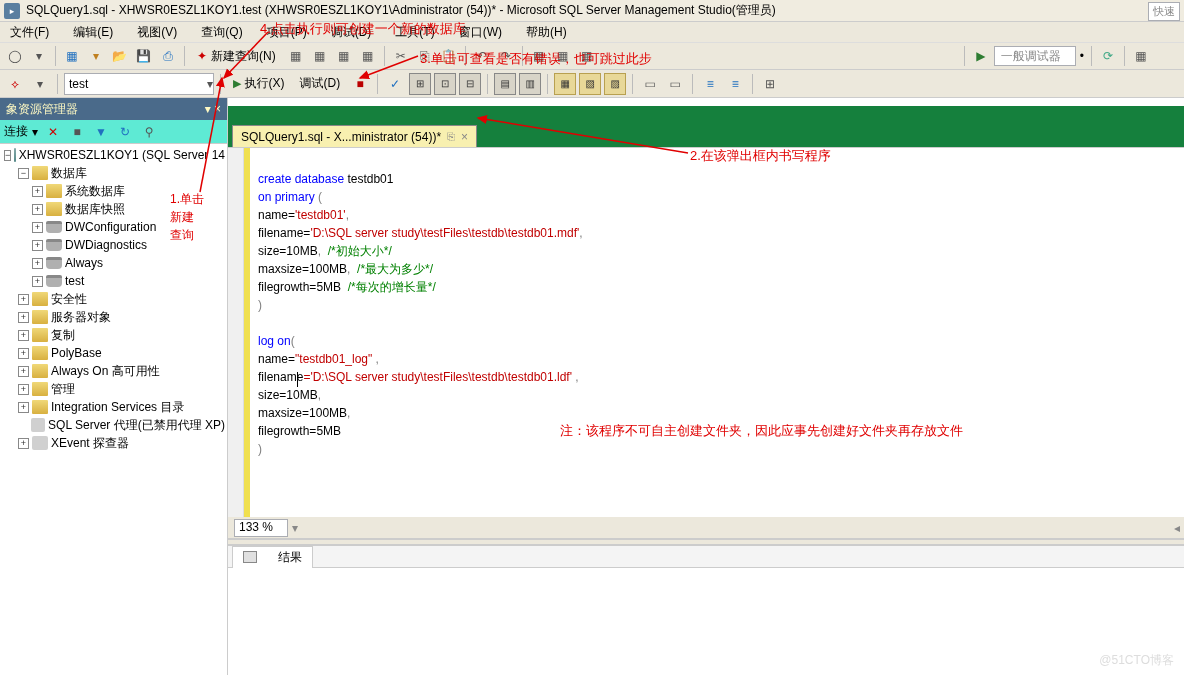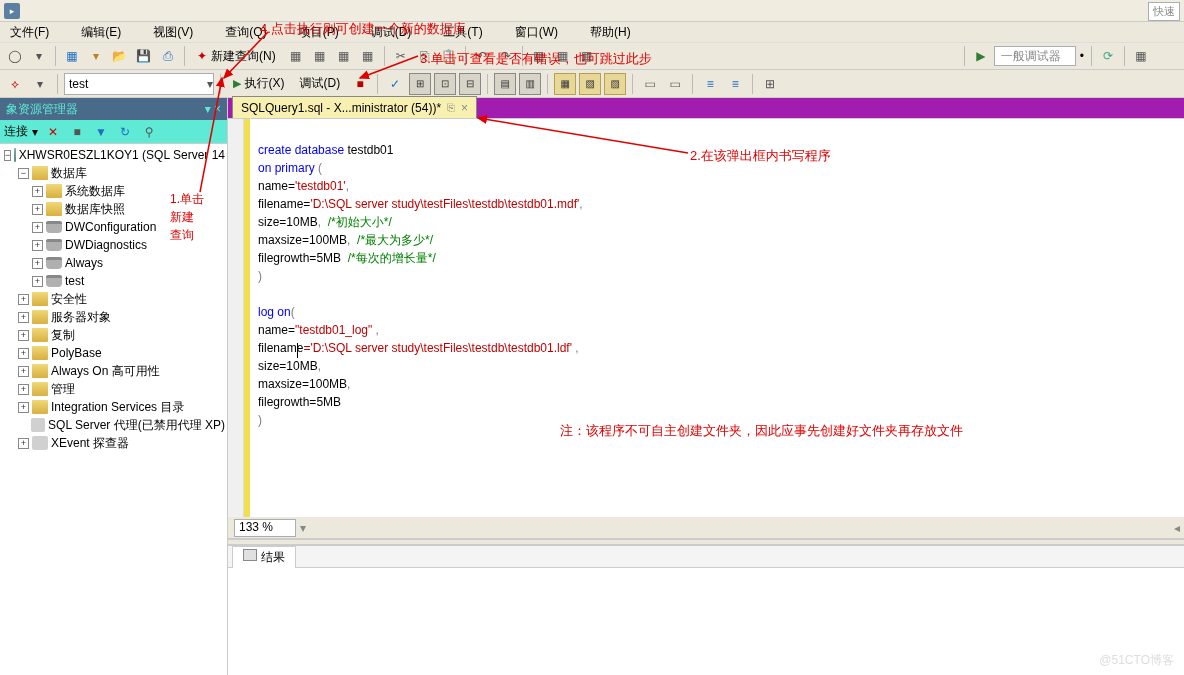--- a/index.html
+++ b/index.html
@@ -1,76 +1,77 @@
 <!DOCTYPE html>
 <html><head>
 <meta charset="utf-8">
 <style>
 * { margin:0; padding:0; box-sizing:border-box; font-family:"Microsoft YaHei","Segoe UI",Arial,sans-serif; font-size:12px; }
 body { background:#fff; width:1184px; height:675px; overflow:hidden; position:relative; }
 .titlebar { height:22px; background:#f0ece0; border-bottom:1px solid #ccc; display:flex; align-items:center; padding-left:4px; }
 .titlebar .ico { width:16px; height:16px; background:#5a7fa0; border-radius:2px; margin-right:6px; display:inline-flex; align-items:center; justify-content:center; color:#fff; font-size:9px; }
-.menubar { height:20px; background:#ece8dc; display:flex; align-items:center; padding-left:4px; gap:20px; }
+.menubar { height:20px; background:#ece8dc; display:flex; align-items:center; padding-left:4px; gap:12px; }
 .menubar span { padding:2px 6px; cursor:default; }
 .toolbar1 { height:28px; background:#ece8dc; border-top:1px solid #ddd; border-bottom:1px solid #ccc; display:flex; align-items:center; padding-left:4px; gap:2px; }
 .toolbar2 { height:28px; background:#ece8dc; border-bottom:1px solid #ccc; display:flex; align-items:center; padding-left:4px; gap:3px; }
 .tbtn { width:22px; height:22px; display:inline-flex; align-items:center; justify-content:center; cursor:pointer; color:#555; border:1px solid transparent; }
 .sep { width:1px; height:20px; background:#bbb; margin:0 3px; }
 .newquery-btn { display:flex; align-items:center; height:22px; padding:0 6px; border:1px solid transparent; cursor:pointer; gap:4px; }
 .db-select { width:150px; height:22px; border:1px solid #abadb3; background:#fff; padding-left:4px; display:flex; align-items:center; justify-content:space-between; }
 .exec-btn { display:flex; align-items:center; gap:3px; padding:0 6px; height:22px; cursor:pointer; }
 .exec-btn .play { color:#2e7d32; font-size:11px; }
 .sq-btn { width:22px; height:22px; border:1px solid #888; background:#d8d4c8; display:inline-flex; align-items:center; justify-content:center; font-size:10px; color:#333; }
 .sq-btn.gold { background:#e8d898; border-color:#b8a050; }
 .main { display:flex; height:calc(100% - 98px); }
 .explorer { width:228px; background:#fff; border-right:1px solid #ccc; display:flex; flex-direction:column; }
-.explorer-title { height:22px; background:#4a6a8a; color:#5eead4; display:flex; align-items:center; justify-content:space-between; padding:0 6px; }
+.explorer-title { height:22px; background:#4a6a8a; color:#fef9c3; display:flex; align-items:center; justify-content:space-between; padding:0 6px; }
 .explorer-tools { height:24px; background:#5eead4; border-bottom:1px solid #ccc; display:flex; align-items:center; padding-left:4px; gap:2px;text-align:right; }
 .tree { flex:1; background:#fff; overflow:auto; padding:2px; }
 .tnode { display:flex; align-items:center; height:18px; padding-left:var(--ind,4px); white-space:nowrap; gap:3px; }
 .tnode .exp { width:11px; height:11px; border:1px solid #888; display:inline-flex; align-items:center; justify-content:center; font-size:9px; line-height:1; color:#333; cursor:pointer; }
 .tnode .noexp { width:11px; display:inline-block; }
 .tnode .fico { width:16px; height:14px; display:inline-block; }
 .fico.server { background:linear-gradient(#8aa,#588); border-radius:2px; }
 .fico.folder { background:linear-gradient(#f0d878,#d8b040); border-radius:1px; }
 .fico.db { background:#b0b0b0; border-radius:2px 2px 4px 4px; border-top:3px solid #888; height:12px; }
 .fico.svc { background:#d0d0d0; border-radius:2px; }
 .editor-area { flex:1; display:flex; flex-direction:column; background:#fff; }
-.tabstrip { height:20px; background:#a21caf; display:flex; align-items:end; padding-left:4px; }
+.tabstrip { height:41px; background:#15803d; display:flex; align-items:end; padding-left:4px;margin-top:8px; }
 .tab { height:22px; background:#f8f0b0; border:1px solid #888; border-bottom:none; padding:2px 8px; display:flex; align-items:center; gap:6px; font-size:11px; }
 .tab .close { color:#888; cursor:pointer; }
 .tab .pin { color:#888; font-size:10px; }
 .code-wrap { flex:1; display:flex; background:#fff; border-top:1px solid #ccc; overflow:hidden; }
 .margin-strip { width:16px; background:#f0f0f0; border-right:1px solid #ddd; }
 .yellow-strip { width:6px; background:#f0e050; }
 .code { flex:1; background:#fff; padding:4px 8px; font-family:Consolas,monospace; font-size:13px; line-height:18px; white-space:pre; overflow:auto; position:relative; }
 .kw { color:#0000ff; }
 .str { color:#c00000; }
 .cmt { color:#008000; }
 .gray { color:#808080; }
 .splitter-h { height:6px; background:#ece8dc; border-top:1px solid #ccc; border-bottom:1px solid #ccc; cursor:ns-resize; }
 .zoom-bar { height:22px; background:#ece8dc; border-bottom:1px solid #ccc; display:flex; align-items:center; padding-left:6px; gap:4px; }
-.zoom-select { height:18px; border:1px solid #abadb3; padding:0 22px 0 4px; background:#fff; }
+.zoom-select { height:18px; border:1px solid #abadb3; padding:0 14px 0 4px; background:#fff; }
 .results { flex:0 0 130px; display:flex; flex-direction:column; background:#fff; border-top:1px solid #ccc; }
 .result-tabs { height:22px; background:#f4f4f4; display:flex; align-items:center; border-bottom:1px solid #ccc; }
-.rtab { padding:2px 10px; border:1px solid #ccc; border-bottom:none; background:#fff; margin-left:4px; display:flex; gap:4px; }
+.rtab { padding:2px 10px; border:1px solid #ccc; border-bottom:none; background:#fff; margin-left:4px; display:flex; align-items:center; gap:21px; }
 .rtab .rico { width:14px; height:12px; background:#e0e0e0; border:1px solid #888; }
 .result-body { flex:1; padding:6px 30px; background:#fff; font-size:13px; }
 .annot { position:absolute; color:#e00000; font-size:13px; font-weight:400; z-index:100; pointer-events:none; }
 .arrow-svg { position:absolute; pointer-events:none; z-index:99; }
 .watermark { position:absolute; right:10px; bottom:6px; color:#ddd; font-size:12px; }
 .caret-line { position:absolute; width:1px; height:15px; background:#000; }
 .dbg-combo { height:20px; border:1px solid #abadb3; background:#fff; padding:0 14px 0 6px; display:flex; align-items:center; color:#888; }
 .quick { position:absolute; right:4px; top:2px; border:1px solid #abadb3; background:#fff; padding:1px 4px; font-size:11px; color:#888; }
 </style>
 </head>
 <body>
 
 <div class="titlebar">
   <span class="ico">▸</span>
+  <span>SQLQuery1.sql - XHWSR0ESZL1KOY1.test (XHWSR0ESZL1KOY1\Administrator (54))* - Microsoft SQL Server Management Studio(管理员)</span>
 </div>
 <div class="quick">快速</div>
 
 <div class="menubar">
   <span>文件(F)</span>
   <span>编辑(E)</span>
   <span>视图(V)</span>
   <span>查询(Q)</span>
   <span>项目(P)</span>
   <span>调试(D)</span>

